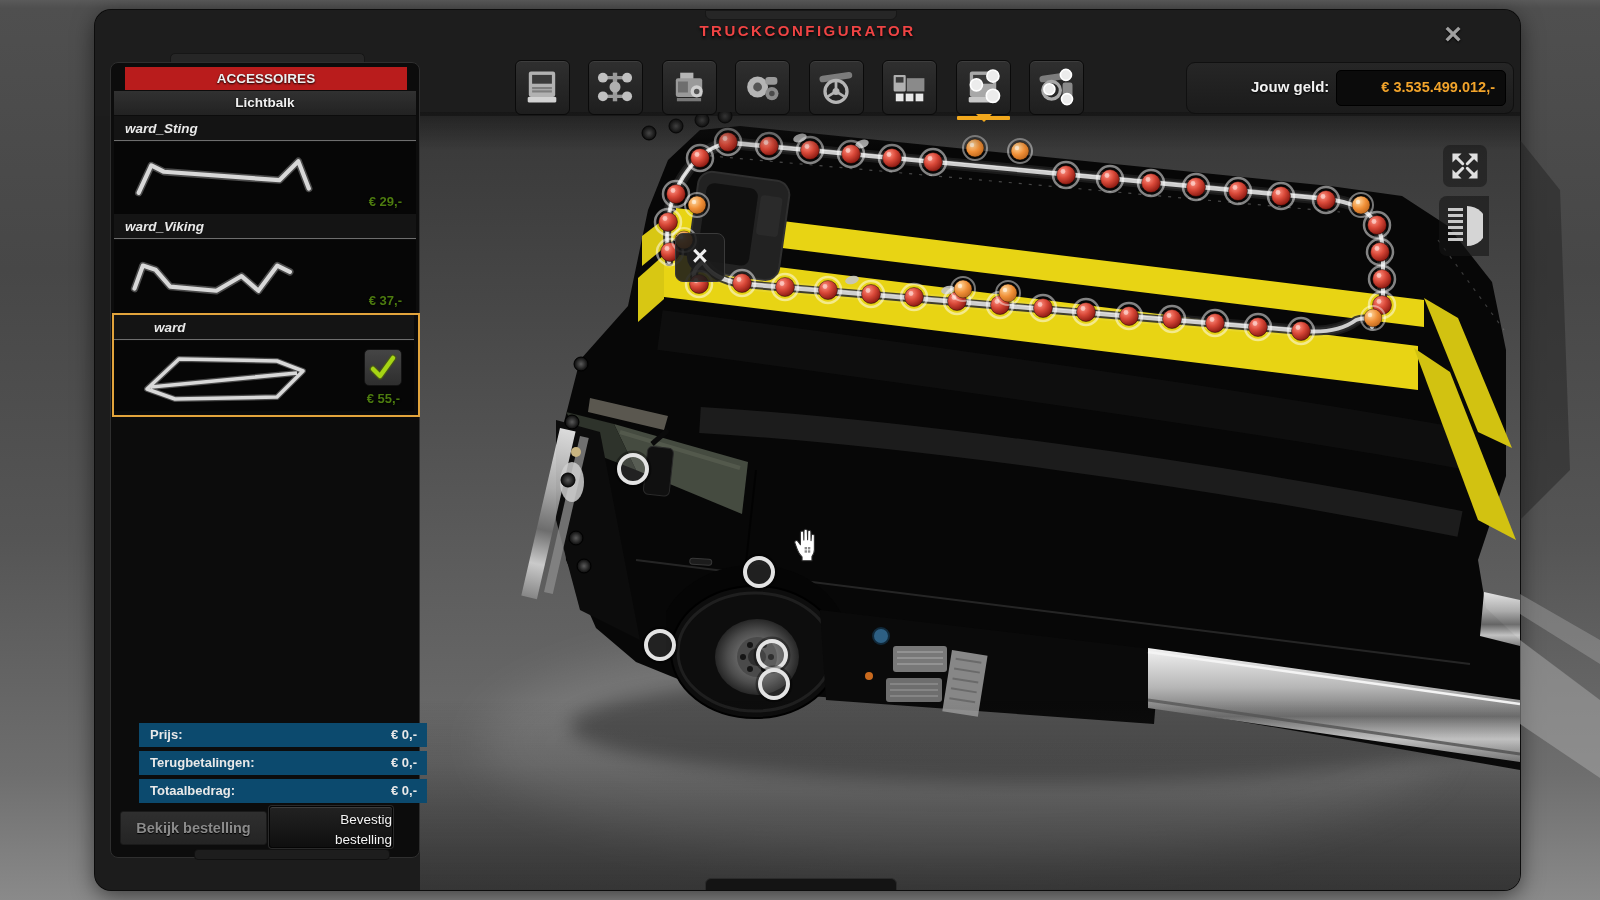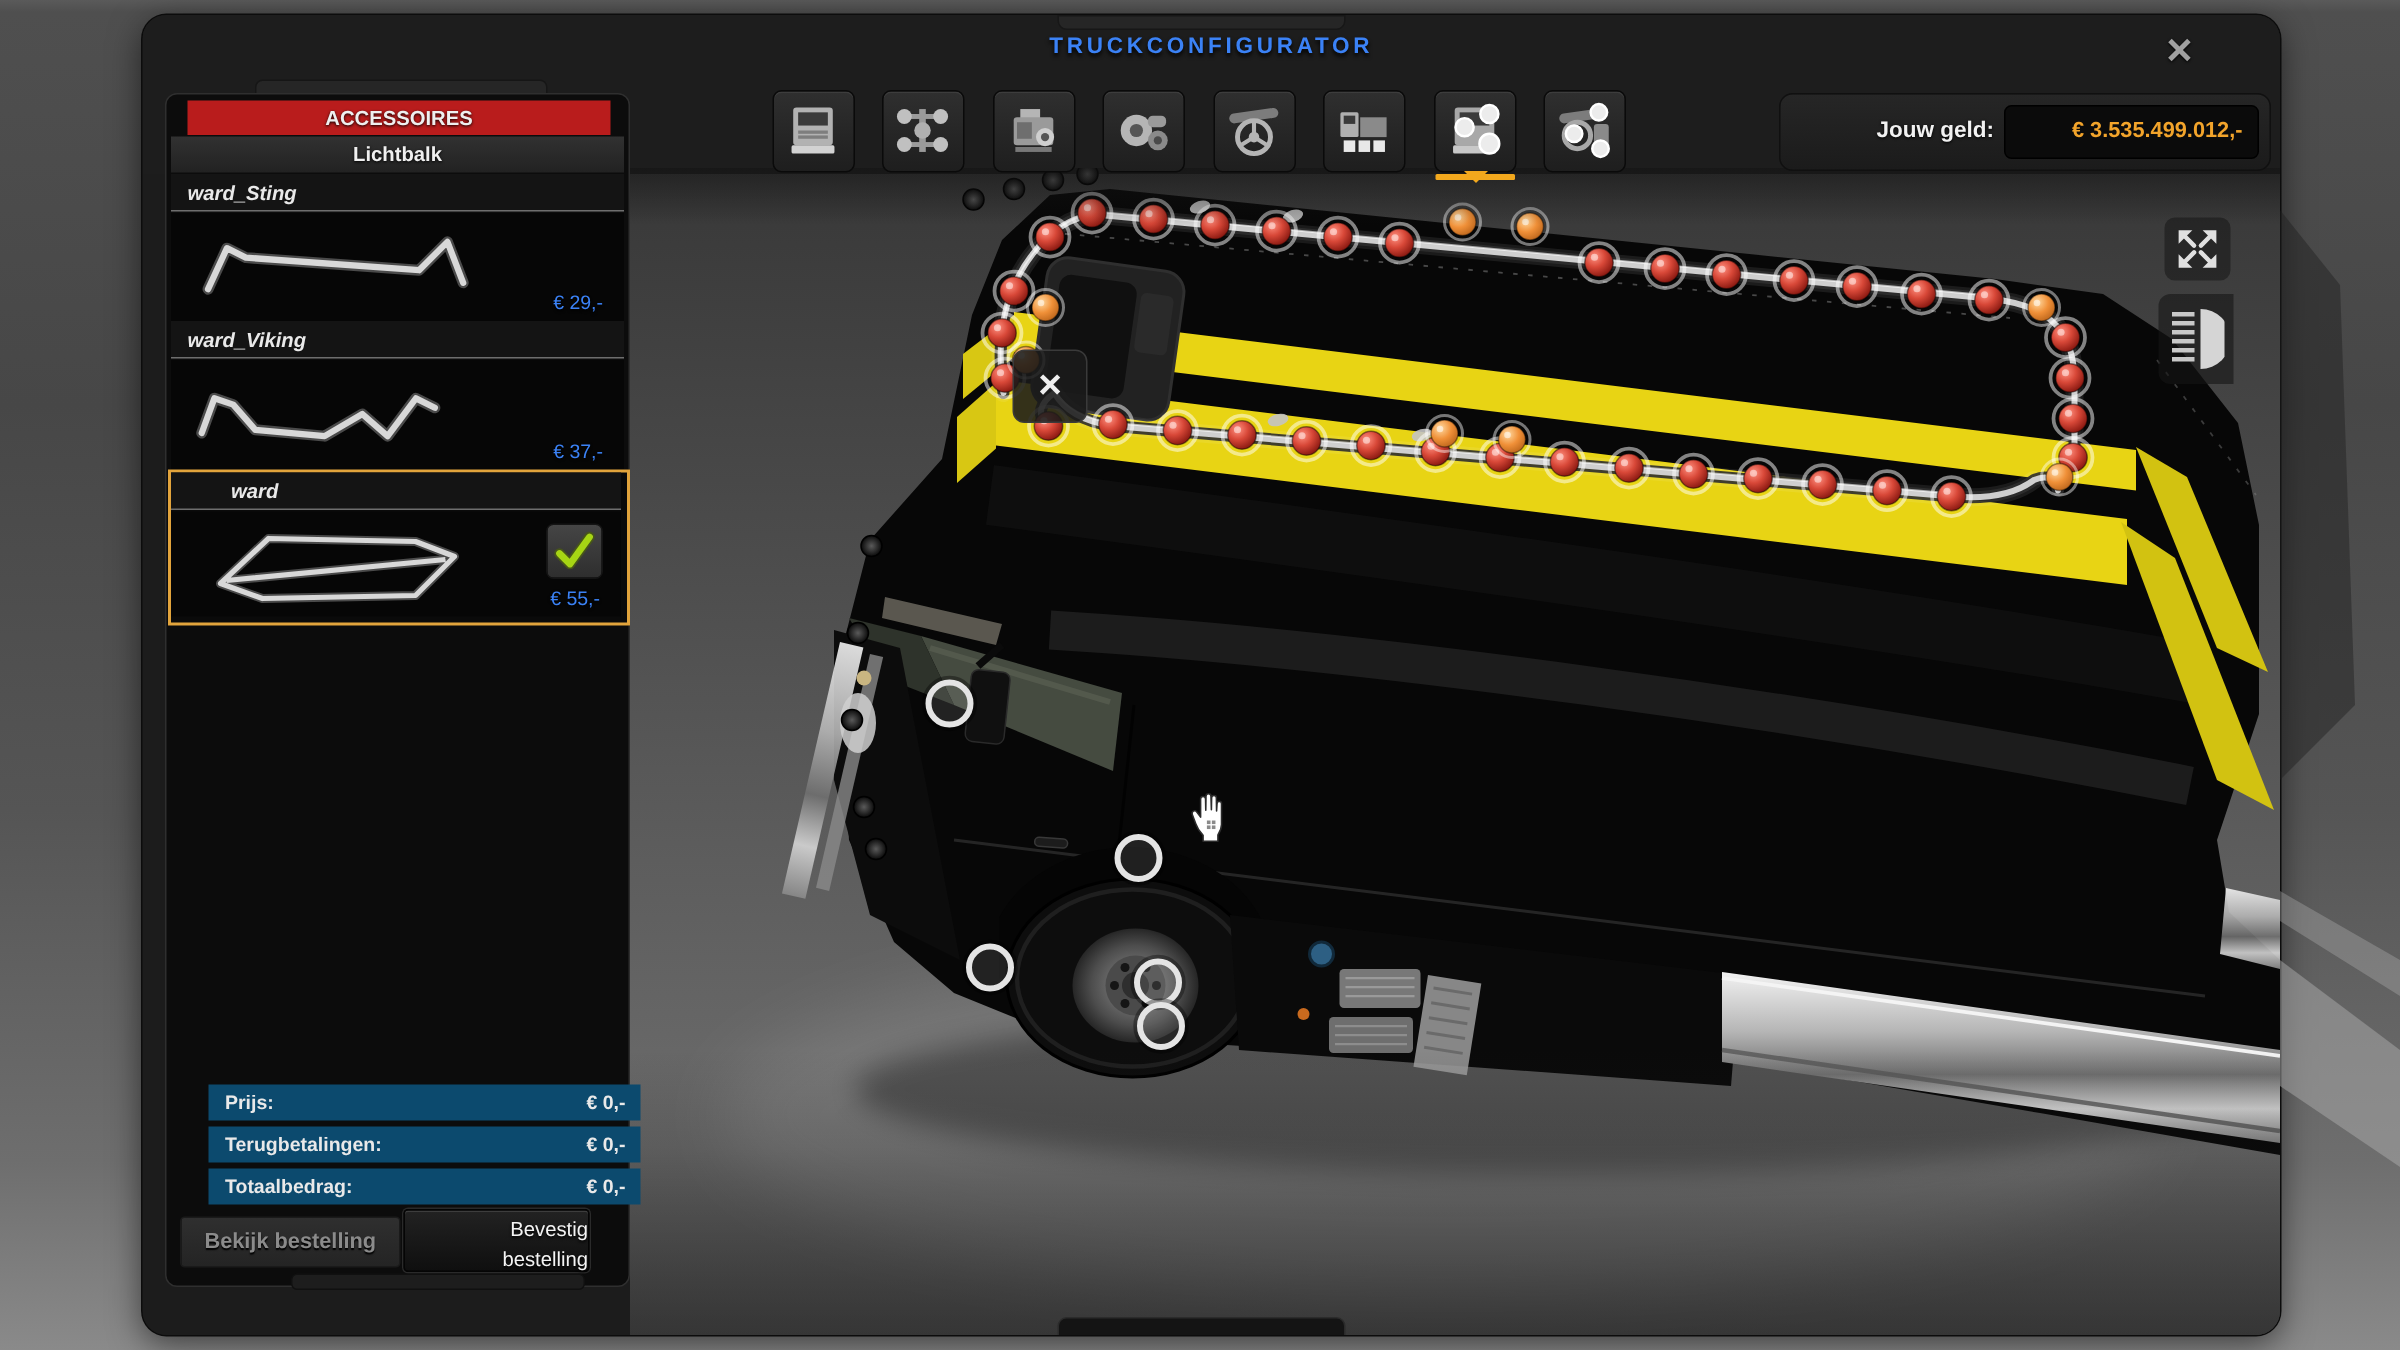--- a/index.html
+++ b/index.html
@@ -3,21 +3,21 @@
 <meta charset="utf-8">
 <style>
   html,body{margin:0;padding:0;background:#3c3c3c;}
   body{width:1600px;height:900px;overflow:hidden;font-family:"Liberation Sans",sans-serif;}
   .stage{position:relative;width:1600px;height:900px;
          background:linear-gradient(#5a5a5a 0px,#4f4f4f 8px,#474747 30%,#555 60%,#6e6e6e 86%,#8a8a8a 100%);}
   
   .dialog{position:absolute;left:95px;top:10px;width:1425px;height:880px;background:#1c1c1c;
           border-radius:16px;box-shadow:0 0 0 1px #0c0c0c,0 6px 22px rgba(0,0,0,.55);overflow:hidden;}
   .scene-svg{position:absolute;left:0;top:0;width:1425px;height:880px;}
-  .win-title{position:absolute;left:0;right:0;top:12px;text-align:center;color:#3b82f6;font-size:15px;
+  .win-title{position:absolute;left:0;right:0;top:12px;text-align:center;color:#ef4444;font-size:15px;
              font-weight:700;letter-spacing:2.5px;text-shadow:0 2px 3px #000;}
   .win-close{position:absolute;left:1342px;top:6px;width:32px;height:36px;color:#a0a0a0;font-size:30px;
              font-weight:700;text-align:center;line-height:36px;cursor:pointer;text-shadow:0 1px 2px #000;}
   .handle{position:absolute;background:#262626;border:1px solid #171717;}
   .handle.top{left:610px;top:0;width:190px;height:8px;border-radius:0 0 6px 6px;}
   .handle.bottom{left:610px;top:868px;width:190px;height:12px;border-radius:6px 6px 0 0;background:#141414;border-color:#2b2b2b;}
   
   .tab{position:absolute;top:50px;width:53px;height:53px;border-radius:6px;border:1px solid #0a0a0a;
        background:linear-gradient(#2f2f2f,#1e1e1e);box-shadow:inset 0 1px 0 rgba(255,255,255,.07);cursor:pointer;}
   .tab svg{position:absolute;left:4px;top:4px;}
@@ -35,21 +35,21 @@
   .side-pill-top{position:absolute;left:75px;top:43px;width:193px;height:12px;background:#262626;border-radius:5px;border:1px solid #161616;}
   .sidebar{position:absolute;left:15px;top:52px;width:310px;height:796px;background:#0c0c0c;border:1px solid #2f2f2f;
            border-radius:8px;box-sizing:border-box;}
   .sb-header{position:absolute;left:14px;top:4px;width:282px;height:23px;line-height:23px;text-align:center;
              color:#efefef;font-size:13.5px;font-weight:700;background:#b91c1c;text-shadow:0 1px 2px #000;}
   .sb-cat{position:absolute;left:3px;top:28px;width:302px;height:24px;line-height:24px;text-align:center;color:#efefef;
           font-size:13.5px;font-weight:700;background:linear-gradient(#313131,#222);text-shadow:0 1px 2px #000;}
   .item-title{position:absolute;left:3px;width:302px;height:25px;line-height:25px;background:#141414;color:#e9e9e9;
               font-size:13.5px;font-weight:700;padding-left:11px;box-sizing:border-box;border-bottom:1px solid #6e6e6e;font-style:italic;}
   .item-img{position:absolute;left:3px;width:302px;background:#060606;cursor:pointer;}
-  .price{position:absolute;right:14px;bottom:5px;color:#3b82f6;font-size:13px;font-weight:400;text-shadow:0 1px 2px #000;}
+  .price{position:absolute;right:14px;bottom:5px;color:#4d7c0f;font-size:13px;font-weight:700;text-shadow:0 1px 2px #000;}
   .sel-box{position:absolute;left:1px;top:250px;width:304px;height:100px;border:2px solid #e2a43c;background:#0a0a0a;}
   .sel-box .item-title{left:0;top:0;width:300px;padding-left:40px;}
   .sel-box .item-img{left:0;top:26px;width:300px;height:70px;background:#060606;}
   .check-btn{position:absolute;right:16px;top:34px;width:36px;height:35px;background:linear-gradient(#454545,#2e2e2e);
              border:1px solid #141414;border-radius:5px;cursor:pointer;}
   .totals-row{position:absolute;left:28px;width:288px;height:24px;background:#0c4a6e;}
   .totals-row .lab{position:absolute;left:11px;top:4px;color:#e9e9e9;font-size:13px;font-weight:700;}
   .totals-row .val{position:absolute;right:10px;top:4px;color:#e9e9e9;font-size:13px;font-weight:700;}
   .btn-view{position:absolute;left:9px;top:748px;width:145px;height:32px;background:linear-gradient(#2f2f2f,#242424);
             border:1px solid #1a1a1a;border-radius:3px;color:#8b8b8b;font-size:14.5px;font-weight:700;text-align:center;

